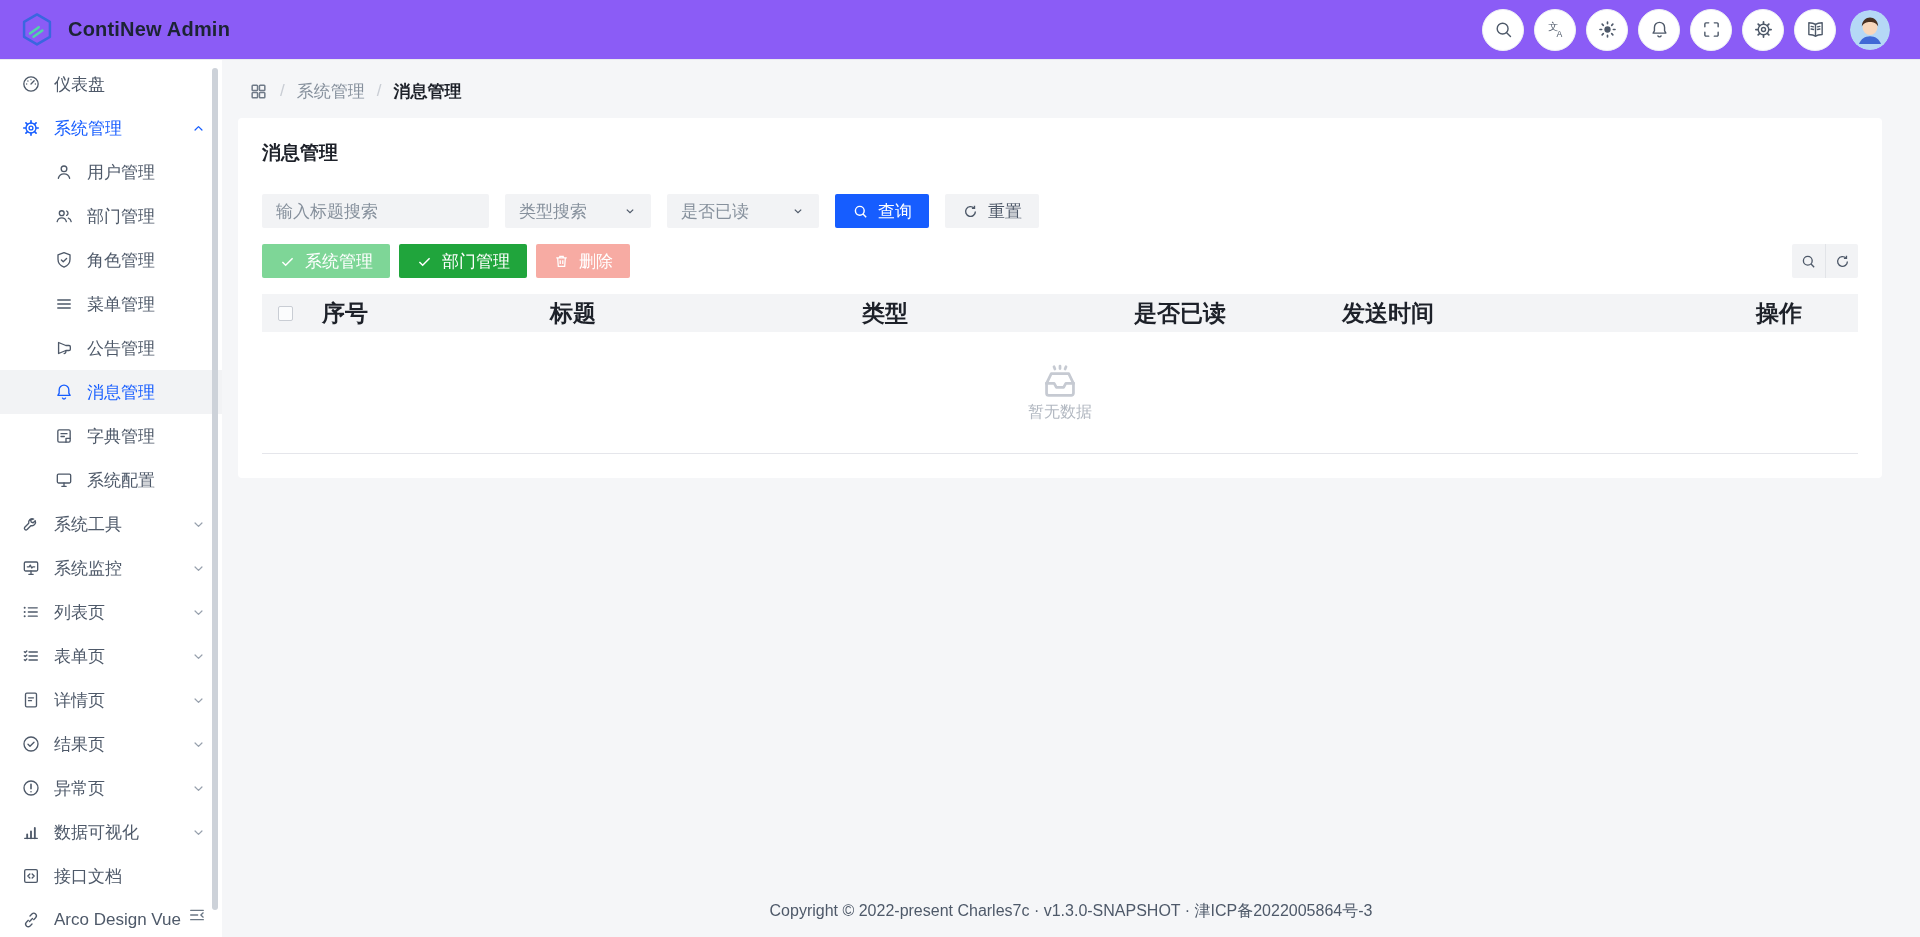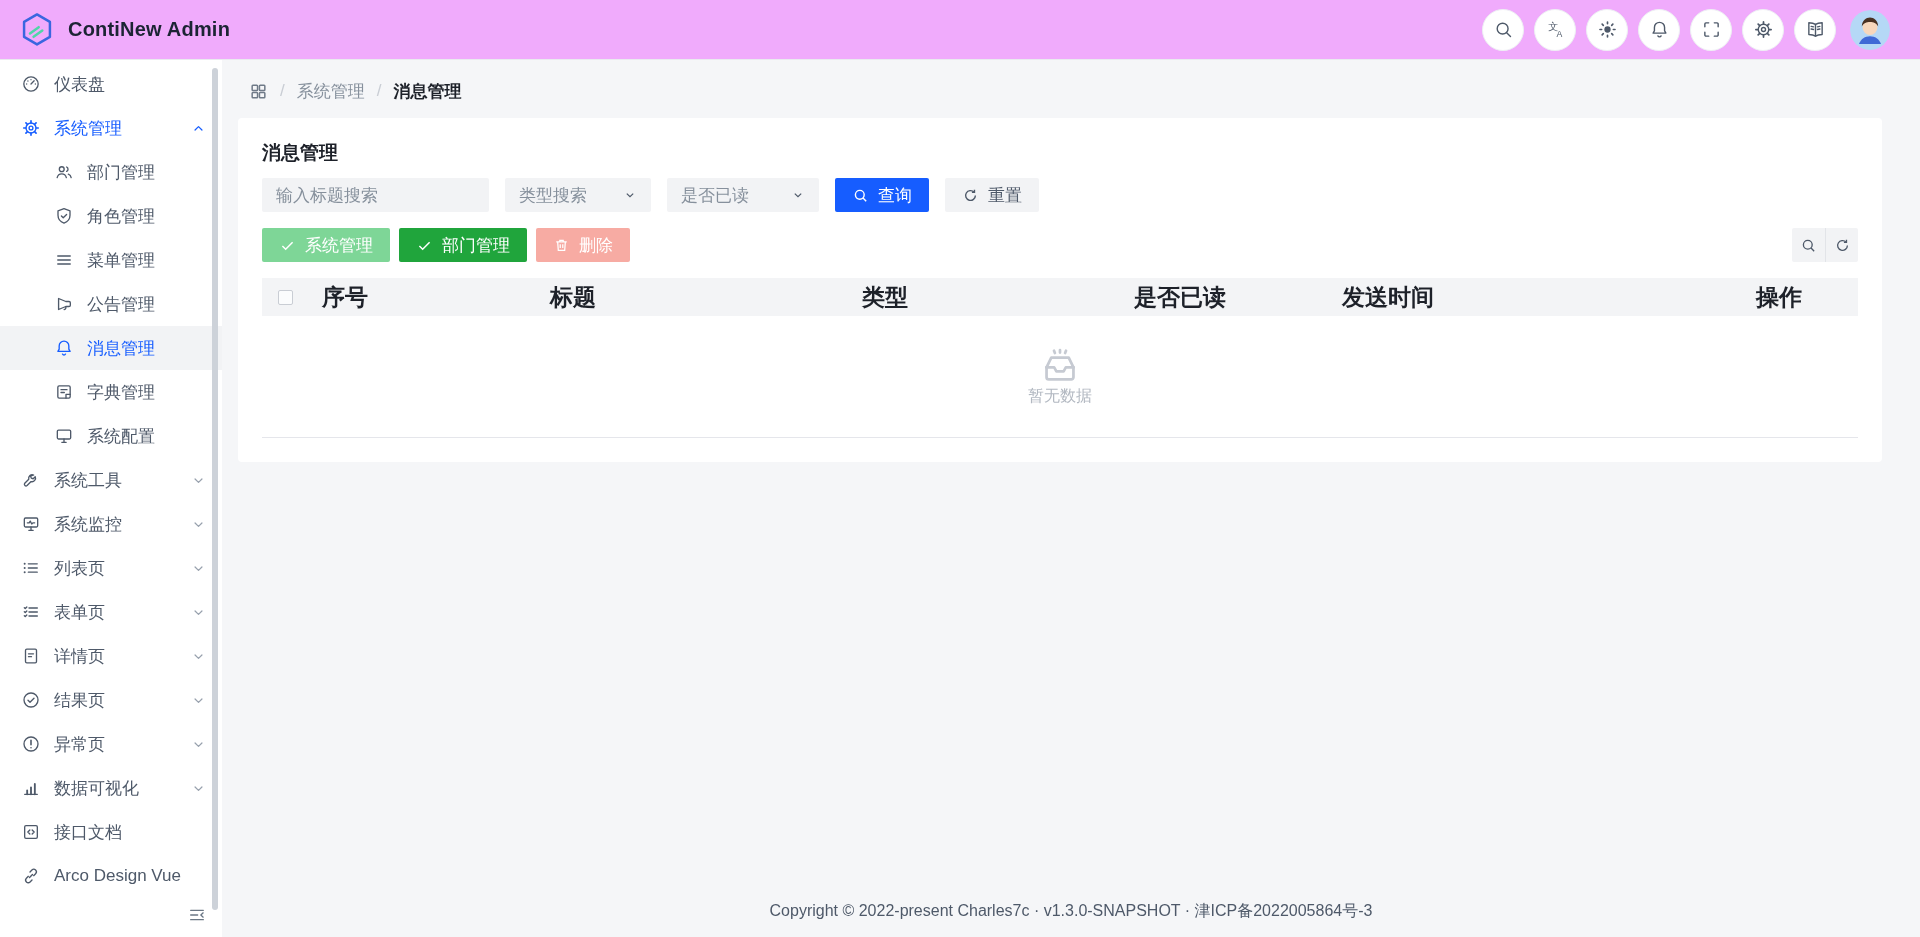--- a/index.html
+++ b/index.html
@@ -3,21 +3,21 @@
 <meta charset="utf-8">
 <style>
   *{margin:0;padding:0;box-sizing:border-box}
   html,body{width:1920px;height:937px;overflow:hidden;background:#fff;color:#1d2129;
     font-family:"Liberation Sans","DejaVu Sans",sans-serif}
   :root{--primary:#165dff;--success:#20a53c;--success-dis:#7ed697;--danger-dis:#f7aba3;
     --txt:#4e5969;--muted:#86909c;--fill:#f2f3f5;--line:#e5e6eb}
 
   
   .topbar{height:60px;display:flex;align-items:center;justify-content:space-between;
-    padding:0 30px 0 18px;border-bottom:1px solid #e9ebef;background:#f0abfc}
+    padding:0 30px 0 18px;border-bottom:1px solid #e9ebef;background:#8b5cf6}
   .brand{display:flex;align-items:center;gap:12px}
   .brand-logo{width:38px;height:38px;display:block}
   .brand-title{font-size:20px;font-weight:600;color:#1c2434;letter-spacing:.2px}
   .topbar-actions{display:flex;align-items:center;gap:10px}
   .icon-btn-circle{width:42px;height:42px;border-radius:50%;border:1px solid #eef0f4;
     background:#fff;display:flex;align-items:center;justify-content:center;color:#4e5969;cursor:pointer}
   .icon-btn-circle svg{width:21px;height:21px}
   .avatar{width:40px;height:40px;border-radius:50%;overflow:hidden;cursor:pointer;margin-left:4px}
   .avatar svg{display:block}
 
@@ -49,21 +49,21 @@
   .breadcrumb .bc-icon{width:19px;height:19px;color:#6f7a88;cursor:pointer;display:flex}
   .breadcrumb .bc-icon svg{width:100%;height:100%}
   .breadcrumb .sep{color:#c9cdd4}
   .breadcrumb .crumb{cursor:pointer}
   .breadcrumb .crumb.current{color:#1d2129;font-weight:600;cursor:default}
 
   
   .card{margin:14px 38px 0 16px;background:#fff;border-radius:4px;padding:22px 24px 24px}
   .card-title{font-size:19px;font-weight:600;color:#1d2129}
 
-  .filter-row{display:flex;align-items:center;gap:16px;margin-top:12px}
+  .filter-row{display:flex;align-items:center;gap:16px;margin-top:28px}
   .ctl{height:34px;background:var(--fill);border-radius:2px;display:flex;align-items:center;
     padding:0 14px;font-size:17px;color:var(--muted);cursor:text;border:none}
   .ctl.input{width:227px}
   .ctl.select{cursor:pointer;justify-content:space-between}
   .ctl.select .chev{width:14px;height:14px;color:#4e5969;display:flex}
   .ctl.select .chev svg{width:100%;height:100%}
   .sel-type{width:146px}
   .sel-read{width:152px}
   .btn{height:34px;border:none;border-radius:2px;font-size:17px;display:inline-flex;
     align-items:center;gap:9px;padding:0 17px;cursor:pointer;font-family:inherit}
@@ -210,20 +210,29 @@
             <span class="mi-label">系统管理</span>
             <span class="mi-chevron">
               <svg viewBox="0 0 24 24" fill="none" stroke="currentColor" stroke-width="1.6" stroke-linecap="round" stroke-linejoin="round">
                 <path stroke-width="2" d="M6.5 14.5L12 9l5.5 5.5"></path>
               </svg>
             </span>
           </div>
           <div class="menu-item child">
             <span class="mi-icon">
               <svg viewBox="0 0 24 24" fill="none" stroke="currentColor" stroke-width="1.6" stroke-linecap="round" stroke-linejoin="round">
+                <circle cx="12" cy="8.2" r="3.4"></circle>
+                <path d="M5.2 19.5c.9-3.4 3.6-5.3 6.8-5.3s5.9 1.9 6.8 5.3"></path>
+              </svg>
+            </span>
+            <span class="mi-label">用户管理</span>
+          </div>
+          <div class="menu-item child">
+            <span class="mi-icon">
+              <svg viewBox="0 0 24 24" fill="none" stroke="currentColor" stroke-width="1.6" stroke-linecap="round" stroke-linejoin="round">
                 <circle cx="9.3" cy="8.6" r="2.9"></circle>
                 <path d="M3.8 18.8c.7-2.9 2.9-4.5 5.5-4.5s4.8 1.6 5.5 4.5"></path>
                 <path d="M15.2 6a2.9 2.9 0 0 1 0 5.2M17.2 14.6c1.9.7 3 2.1 3.4 4.2"></path>
               </svg>
             </span>
             <span class="mi-label">部门管理</span>
           </div>
           <div class="menu-item child">
             <span class="mi-icon">
               <svg viewBox="0 0 24 24" fill="none" stroke="currentColor" stroke-width="1.6" stroke-linecap="round" stroke-linejoin="round">

